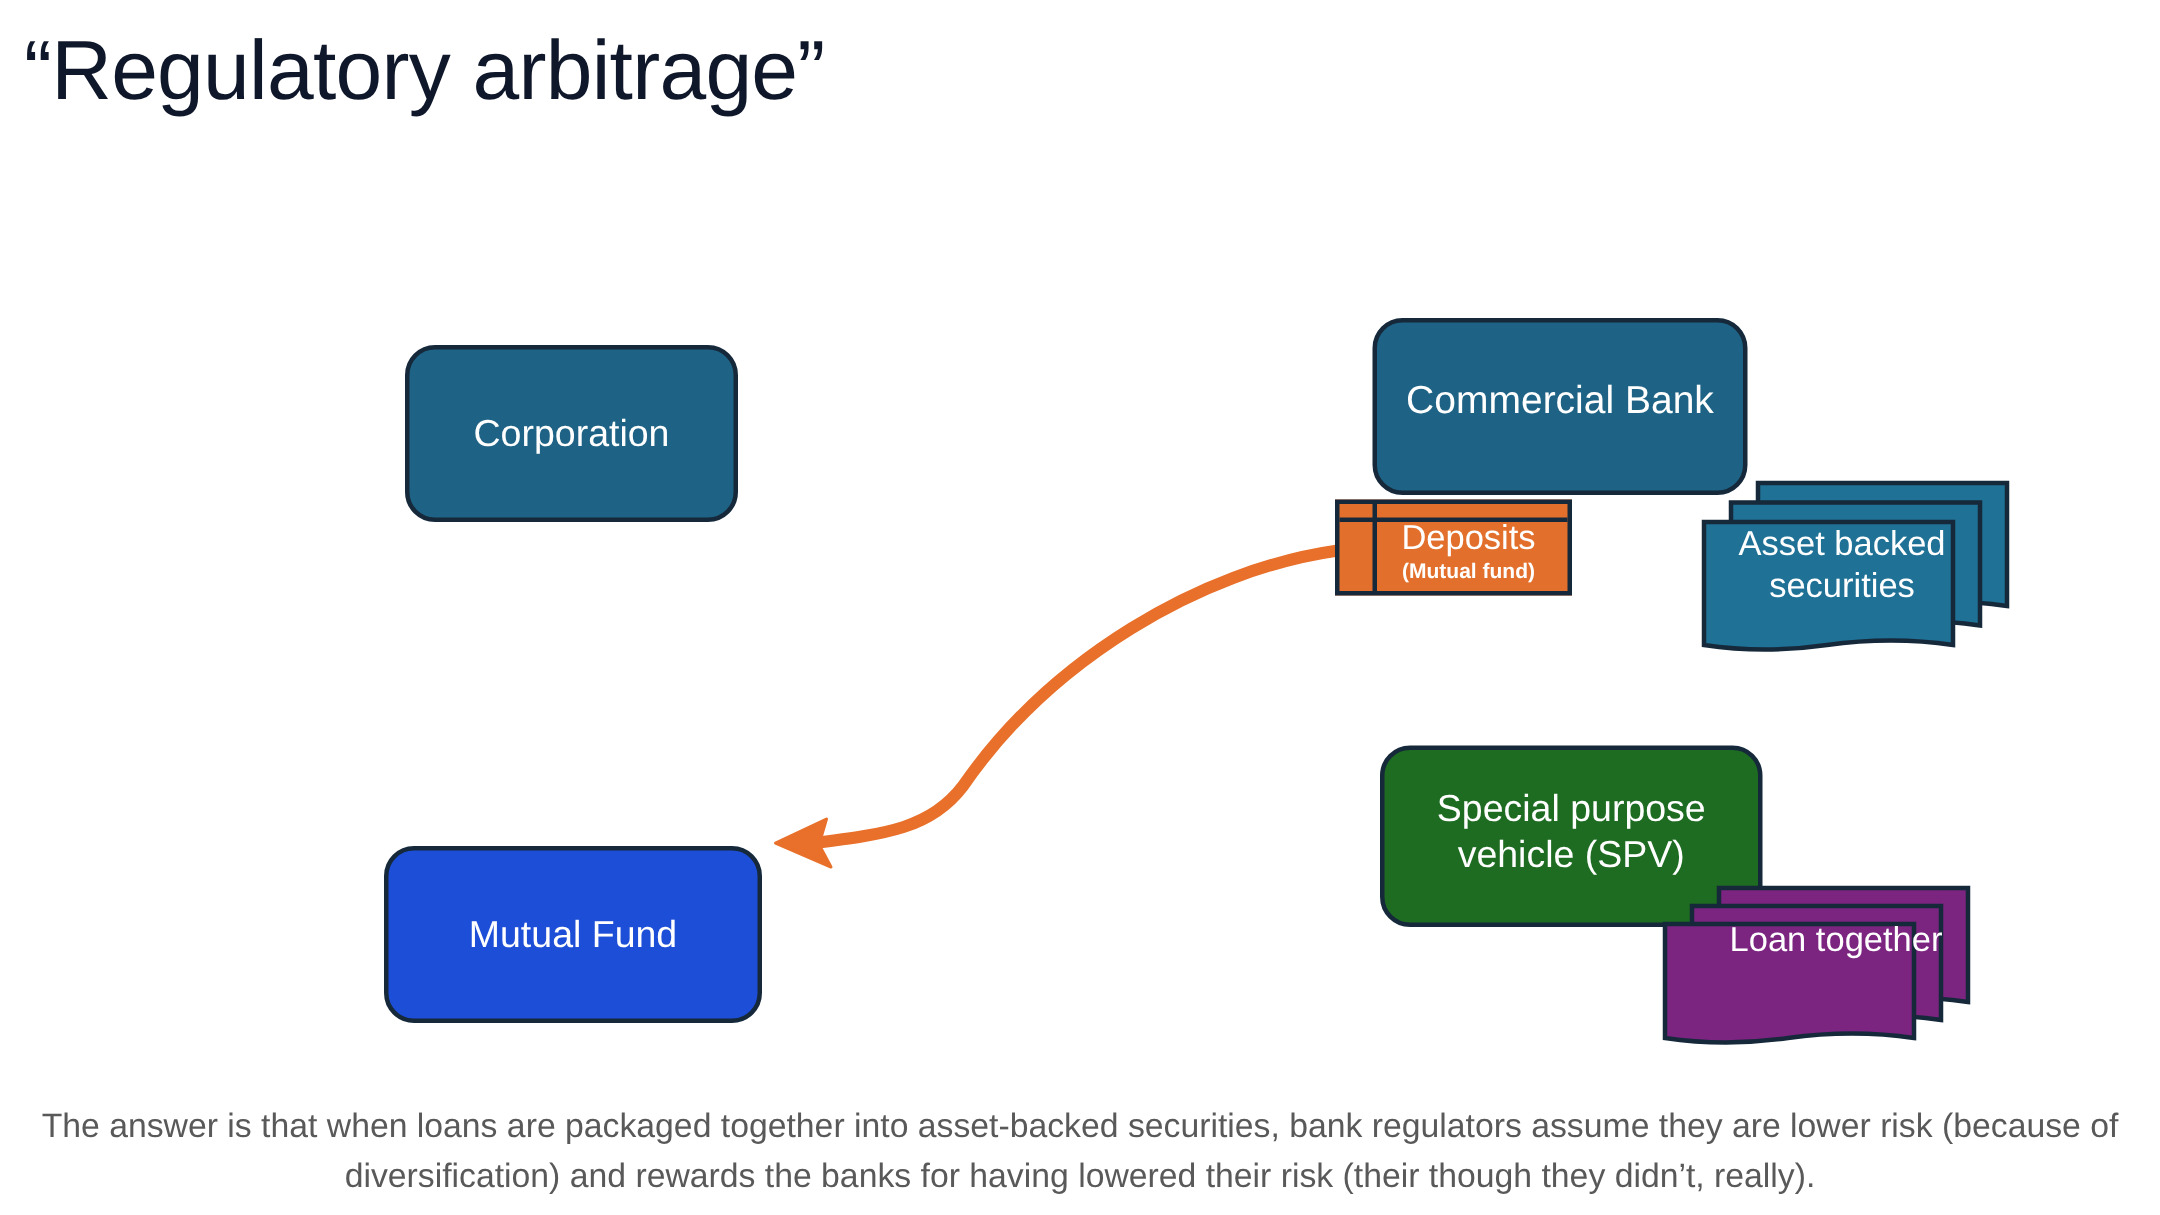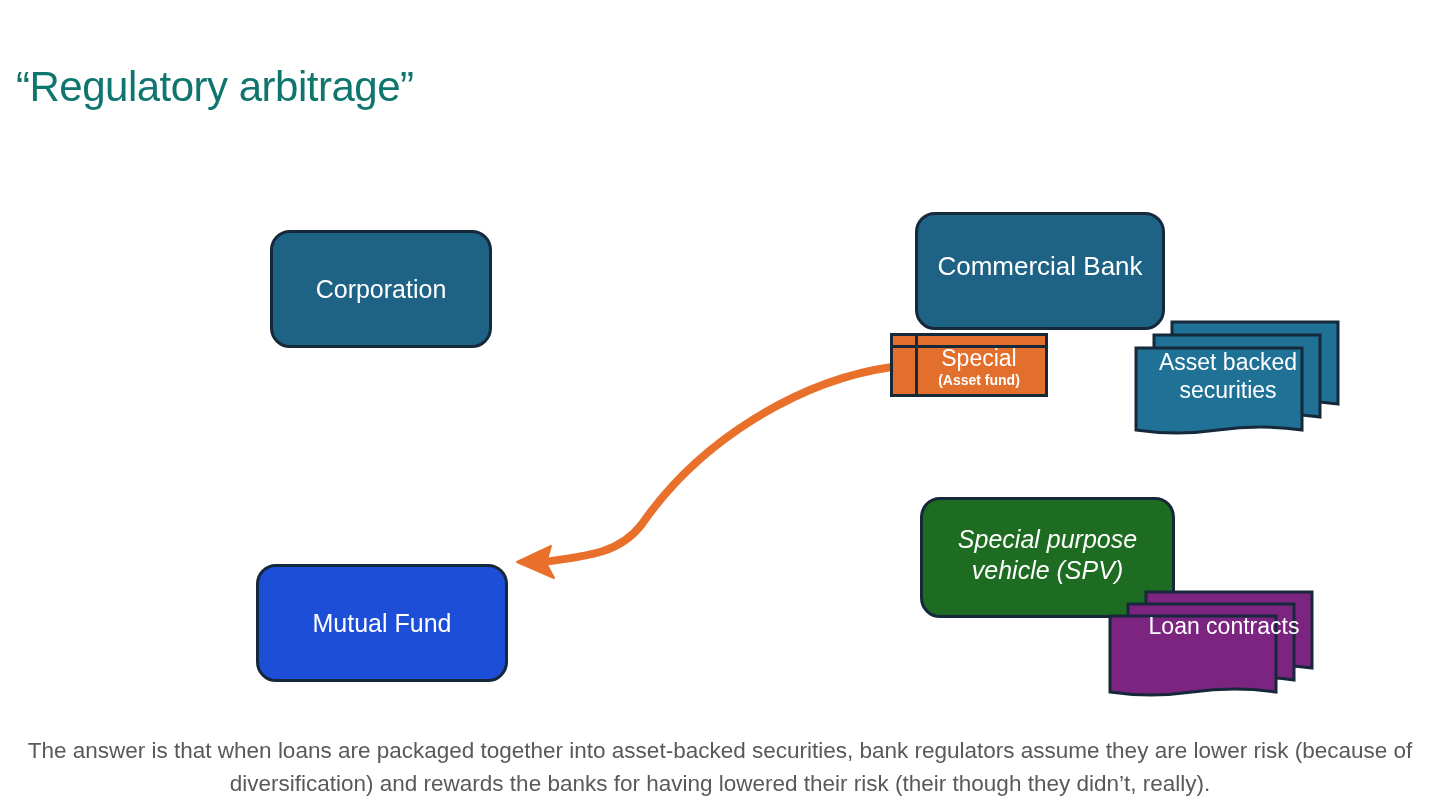--- a/index.html
+++ b/index.html
@@ -20,27 +20,26 @@
     position: absolute;
     inset: 0;
     background: #ffffff;
   }
 
   
   #slide-title {
     position: absolute;
     left: 16px;
     top: 16px;
-    font-size: 42px;
+    font-size: 56px;
     line-height: 1.1;
     font-weight: 400;
-    color: #0f766e;
+    color: #0f172a;
     letter-spacing: -0.5px;
     white-space: nowrap;
-    margin-top: 48px;
   }
 
   
   #diagram {
     position: absolute;
     left: 0;
     top: 0;
     width: 1440px;
     height: 730px;
   }
@@ -92,21 +91,21 @@
   }
   #node-commercial-bank .node-label { font-size: 26px; }
 
   #node-spv {
     left: 920px; top: 497px;
     width: 255px; height: 121px;
     background: #1E6B22;
     align-items: flex-start;
     padding-top: 24px;
   }
-  #node-spv .node-label { font-size: 25px; font-style: italic; }
+  #node-spv .node-label { font-size: 25px; }
 
   
   #node-deposits {
     position: absolute;
     left: 890px; top: 333px;
     width: 158px; height: 64px;
     box-sizing: border-box;
     background: #E2702C;
     border: 3px solid #16293B;
     z-index: 6;
@@ -222,35 +221,35 @@
 
         <path d="M4 30 H170 V112 Q129 106 86 112 Q44 118 4 112 Z" fill="#1F7196" stroke="#16293B" stroke-width="3"></path>
       </svg>
       <div class="doc-label">Asset backed securities</div>
     </div>
 
     <div id="node-deposits">
       <div id="deposits-frame-top"></div>
       <div id="deposits-frame-left"></div>
       <div id="deposits-text-wrap">
-        <div id="deposits-title">Special</div>
-        <div id="deposits-sub">(Asset fund)</div>
+        <div id="deposits-title">Deposits</div>
+        <div id="deposits-sub">(Mutual fund)</div>
       </div>
     </div>
 
     <div class="node" id="node-spv">
       <span class="node-label">Special purpose vehicle (SPV)</span>
     </div>
 
     <div class="doc-stack" id="stack-loans">
       <svg width="210" height="110" viewBox="0 0 210 110">
         <path d="M40 4 H206 V80 Q165 74 122 80 Q80 86 40 80 Z" fill="#7B2480" stroke="#16293B" stroke-width="3"></path>
         <path d="M22 16 H188 V92 Q147 86 104 92 Q62 98 22 92 Z" fill="#7B2480" stroke="#16293B" stroke-width="3"></path>
         <path d="M4 28 H170 V104 Q129 98 86 104 Q44 110 4 104 Z" fill="#7B2480" stroke="#16293B" stroke-width="3"></path>
       </svg>
-      <div class="doc-label">Loan contracts</div>
+      <div class="doc-label">Loan together</div>
     </div>
 
   </div>
 
   <div id="caption">The answer is that when loans are packaged together into asset-backed securities, bank regulators assume they are lower risk (because of diversification) and rewards the banks for having lowered their risk (their though they didn’t, really).</div>
 
 </div>
 
 </body></html>

